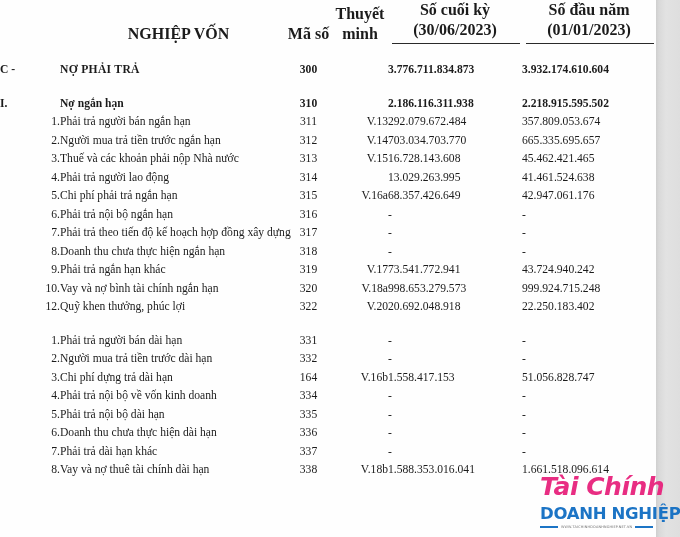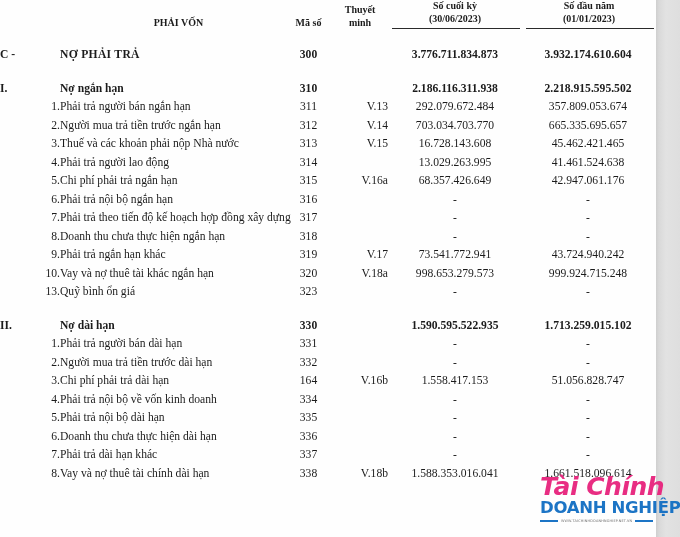--- a/index.html
+++ b/index.html
@@ -56,21 +56,21 @@
   col.c-rom   { width: 38px; }
   col.c-num   { width: 22px; }
   col.c-label { width: 225px; }
   col.c-code  { width: 47px; }
   col.c-note  { width: 56px; }
   col.c-val1  { width: 134px; }
   col.c-val2  { width: 134px; }
 
   
   .hdr-row td {
-    font-size: 10px;
+    font-size: 16px;
     font-weight: bold;
     text-align: center;
     vertical-align: bottom;
     line-height: 1.25;
     padding-bottom: 2px;
   }
   .hdr-row td.h-label { padding-left: 12px; }
   .hdr-under {
     display: block;
     border-bottom: 1.3px solid #2a2a2a;
@@ -84,21 +84,21 @@
   .r td {
     font-size: 11.6px;
     line-height: 18.5px;
     height: 18.5px;
   }
   .c-rom-cell   { text-align: left;  padding-left: 22px; }
   .c-num-cell   { text-align: right; padding-right: 4px; }
   .c-label-cell { text-align: left;  padding-left: 14px; margin-top: 32px; }
   .c-code-cell  { text-align: center; }
   .c-note-cell  { text-align: right; }
-  .c-val-cell   { text-align: center; padding-right: 4px; }
+  .c-val-cell   { text-align: left; padding-right: 4px; }
   .c-val-cell.second { padding-right: 2px; }
 
   
   .lvl-major td, .lvl-section td { font-weight: bold; }
   .lvl-major .c-label-cell { letter-spacing: 0.3px; }
   .gap td { height: 15px; line-height: 15px; }
 
   
   #logo {
     position: absolute;
@@ -117,21 +117,21 @@
     font-style: italic;
     color: #e8277f;
     letter-spacing: -0.5px;
     white-space: nowrap;
   }
   #logo .l2 {
     font-size: 16.5px;
     font-weight: bold;
     color: #1570c4;
     letter-spacing: -0.3px;
-    margin-top: 1px;
+    margin-top: 7px;
     white-space: nowrap;
   }
   #logo .l3 {
     display: flex;
     align-items: center;
     margin-top: 3px;
   }
   #logo .l3 .bar {
     height: 2.5px;
     background: #1570c4;
@@ -159,21 +159,21 @@
         <col class="c-label">
       <col class="c-code">
         <col class="c-note">
         <col class="c-val1">
         <col class="c-val2">
     </colgroup>
     <thead>
       <tr class="hdr-row">
         <td></td>
         <td></td>
-        <td class="h-label">PHẢI VỐN</td>
+        <td class="h-label">NGHIỆP VỐN</td>
         <td>Mã số</td>
         <td>
           <div>Thuyết</div>
           <div>minh</div>
         </td>
         <td>
           <div>Số cuối kỳ</div>
           <div>(30/06/2023)</div>
           <span class="hdr-under"></span>
         </td>
@@ -298,52 +298,43 @@
           <td class="c-num-cell">9.</td>
           <td class="c-label-cell">Phải trả ngắn hạn khác</td>
           <td class="c-code-cell">319</td>
           <td class="c-note-cell">V.17</td>
           <td class="c-val-cell">73.541.772.941</td>
           <td class="c-val-cell second">43.724.940.242</td>
         </tr>
         <tr class="r lvl-item">
           <td class="c-rom-cell"></td>
           <td class="c-num-cell">10.</td>
-          <td class="c-label-cell">Vay và nợ thuê tài khác ngắn hạn</td>
+          <td class="c-label-cell">Vay và nợ bình tài chính ngắn hạn</td>
           <td class="c-code-cell">320</td>
           <td class="c-note-cell">V.18a</td>
           <td class="c-val-cell">998.653.279.573</td>
           <td class="c-val-cell second">999.924.715.248</td>
         </tr>
         <tr class="r lvl-item">
           <td class="c-rom-cell"></td>
-          <td class="c-num-cell">13.</td>
-          <td class="c-label-cell">Quỹ bình ổn giá</td>
-          <td class="c-code-cell">323</td>
-          <td class="c-note-cell"></td>
-          <td class="c-val-cell">-</td>
-          <td class="c-val-cell second">-</td>
+          <td class="c-num-cell">12.</td>
+          <td class="c-label-cell">Quỹ khen thưởng, phúc lợi</td>
+          <td class="c-code-cell">322</td>
+          <td class="c-note-cell">V.20</td>
+          <td class="c-val-cell">20.692.048.918</td>
+          <td class="c-val-cell second">22.250.183.402</td>
         </tr>
         <tr class="gap">
           <td></td>
           <td></td>
           <td></td>
           <td></td>
           <td></td>
           <td></td>
           <td></td>
-        </tr>
-        <tr class="r lvl-section">
-          <td class="c-rom-cell">II.</td>
-          <td class="c-num-cell"></td>
-          <td class="c-label-cell">Nợ dài hạn</td>
-          <td class="c-code-cell">330</td>
-          <td class="c-note-cell"></td>
-          <td class="c-val-cell">1.590.595.522.935</td>
-          <td class="c-val-cell second">1.713.259.015.102</td>
         </tr>
         <tr class="r lvl-item">
           <td class="c-rom-cell"></td>
           <td class="c-num-cell">1.</td>
           <td class="c-label-cell">Phải trả người bán dài hạn</td>
           <td class="c-code-cell">331</td>
           <td class="c-note-cell"></td>
           <td class="c-val-cell">-</td>
           <td class="c-val-cell second">-</td>
         </tr>
@@ -352,21 +343,21 @@
           <td class="c-num-cell">2.</td>
           <td class="c-label-cell">Người mua trả tiền trước dài hạn</td>
           <td class="c-code-cell">332</td>
           <td class="c-note-cell"></td>
           <td class="c-val-cell">-</td>
           <td class="c-val-cell second">-</td>
         </tr>
         <tr class="r lvl-item">
           <td class="c-rom-cell"></td>
           <td class="c-num-cell">3.</td>
-          <td class="c-label-cell">Chi phí phải trả dài hạn</td>
+          <td class="c-label-cell">Chi phí dựng trả dài hạn</td>
           <td class="c-code-cell">164</td>
           <td class="c-note-cell">V.16b</td>
           <td class="c-val-cell">1.558.417.153</td>
           <td class="c-val-cell second">51.056.828.747</td>
         </tr>
         <tr class="r lvl-item">
           <td class="c-rom-cell"></td>
           <td class="c-num-cell">4.</td>
           <td class="c-label-cell">Phải trả nội bộ về vốn kinh doanh</td>
           <td class="c-code-cell">334</td>

